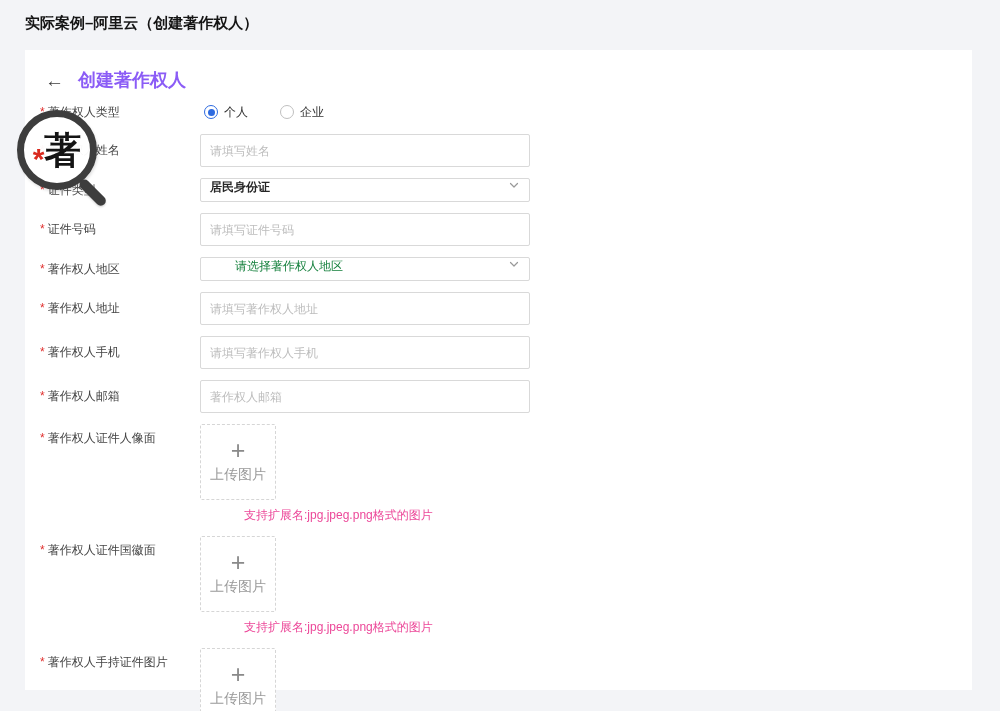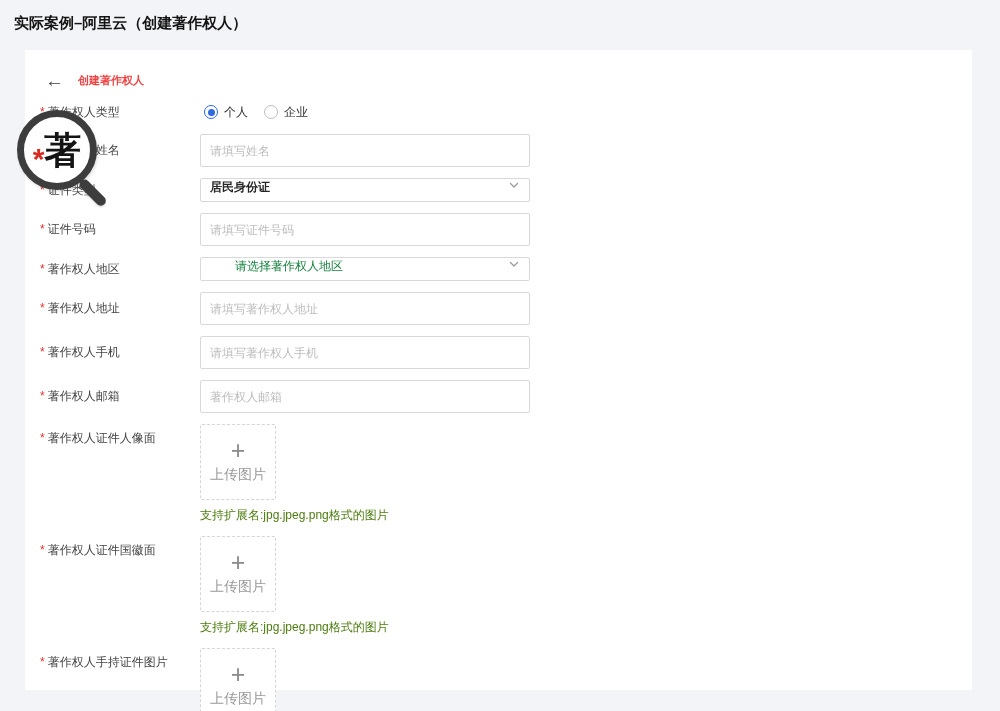--- a/index.html
+++ b/index.html
@@ -5,21 +5,21 @@
   * { margin: 0; padding: 0; box-sizing: border-box; }
   html,body { width: 1000px; height: 711px; }
   body {
     position: relative;
     background: #f3f4f7;
     font-family: "Liberation Sans", "DejaVu Sans", sans-serif;
     overflow: hidden;
   }
   .window-title {
     position: absolute;
-    left: 14px; top: 14px;
+    left: 25px; top: 14px;
     font-size: 15px;
     font-weight: bold;
     color: #141414;
     text-align: right;
   }
   .panel {
     position: absolute;
     left: 25px; top: 50px;
     width: 947px; height: 640px;
     background: #ffffff;
@@ -31,23 +31,23 @@
     padding: 16px 0 0 20px;
     height: 44px;
   }
   .back-arrow {
     font-size: 19px;
     color: #3c3c3c;
     cursor: pointer;
     line-height: 1;
   }
   .panel-heading {
-    font-size: 11px;
+    font-size: 18px;
     font-weight: 600;
-    color: #ef4444;
+    color: #8b5cf6;
   }
   .form { margin-top: 10px; }
   .form-row {
     display: flex;
     align-items: center;
     margin-bottom: 11px;
   }
   .form-row.upload-row { align-items: flex-start; margin-bottom: 12px; }
   .form-row.radio-row { margin-bottom: 14px; height: 16px; }
   .label {
@@ -84,21 +84,21 @@
     display: flex;
     align-items: flex-start;
     justify-content: space-between;
     padding: 0 9px;
     font-size: 12px;
     cursor: pointer;
   }
   .select-value { color: #262626; font-weight: 600; }
   .select-placeholder { color: #15803d; font-weight: 400; margin-left: 25px; }
   .chevron { display: flex; align-items: center; }
-  .radio-group { display: flex; align-items: flex-start; gap: 16px; padding-left: 4px; font-family: Liberation Serif, serif; }
+  .radio-group { display: flex; align-items: flex-start; gap: 32px; padding-left: 4px; font-family: Liberation Serif, serif; }
   .radio { display: flex; align-items: center; gap: 6px; cursor: pointer; }
   .radio-circle {
     width: 14px; height: 14px;
     border-radius: 50%;
     border: 1px solid #bfbfbf;
     background: #fff;
     display: inline-flex;
     align-items: center;
     justify-content: center;
     flex-shrink: 0;
@@ -126,22 +126,23 @@
   .plus-icon {
     font-size: 25px;
     line-height: 18px;
     color: #8a8a8a;
     font-weight: 400;
   }
   .upload-text { font-size: 14px; color: #999; }
   .upload-hint {
     margin-top: 7px;
     font-size: 12px;
-    color: #4d7c0f;
+    color: #ec4899;
     white-space: nowrap;
+    margin-left: 44px;
   }
   
   .magnifier { position: absolute; left: 17px; top: 110px; z-index: 10; pointer-events: none; }
   .lens {
     width: 80px; height: 80px;
     border: 7px solid #3d3d3d;
     border-radius: 50%;
     background: rgba(255,255,255,0.96);
     display: flex;
     align-items: center;

